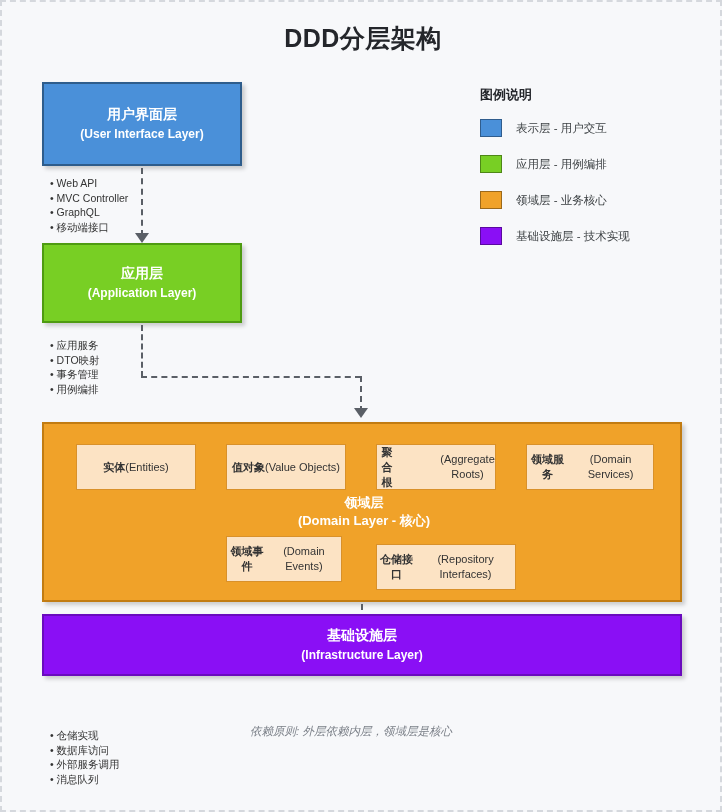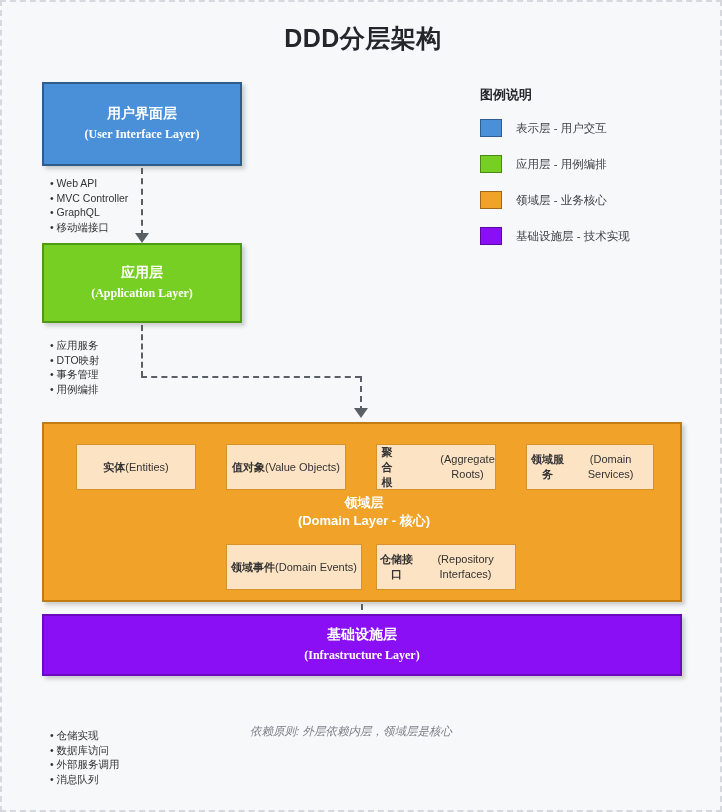--- a/index.html
+++ b/index.html
@@ -38,21 +38,20 @@
     position: absolute;
     box-sizing: border-box;
     color: #ffffff;
     text-align: center;
     font-weight: bold;
     box-shadow: 3px 3px 4px rgba(0,0,0,0.18);
     display: flex;
     flex-direction: column;
     align-items: center;
     justify-content: center;
-    font-family: Liberation Serif, serif;
   }
   .layer-box .ln1 { font-size: 14px; line-height: 20px; }
   .layer-box .ln2 { font-size: 12px; line-height: 20px; }
 
   #ui-layer {
     left: 40px; top: 80px; width: 200px; height: 84px;
     background: #4a90d9;
     border: 2px solid #2e5d8c;
   }
   #app-layer {
@@ -100,21 +99,21 @@
   }
   .sub-box .ln1 { font-size: 11px; font-weight: bold; line-height: 15px; }
   .sub-box .ln2 { font-size: 11px; font-weight: normal; line-height: 15px; }
 
   
   #sub-0 { left: 32px;  top: 20px;  width: 120px; }
   #sub-1 { left: 182px; top: 20px;  width: 120px; }
   #sub-2 { left: 332px; top: 20px;  width: 120px; gap: 43px; }
   #sub-3 { left: 482px; top: 20px;  width: 128px; }
   
-  #sub-4 { left: 182px; top: 120px; width: 136px; }
+  #sub-4 { left: 182px; top: 112px; width: 116px; }
   #sub-5 { left: 332px; top: 120px; width: 140px; }
 
   
   .bullet-list {
     position: absolute;
     font-size: 10.5px;
     color: #333333;
     line-height: 14.5px;
     white-space: nowrap;
   }

